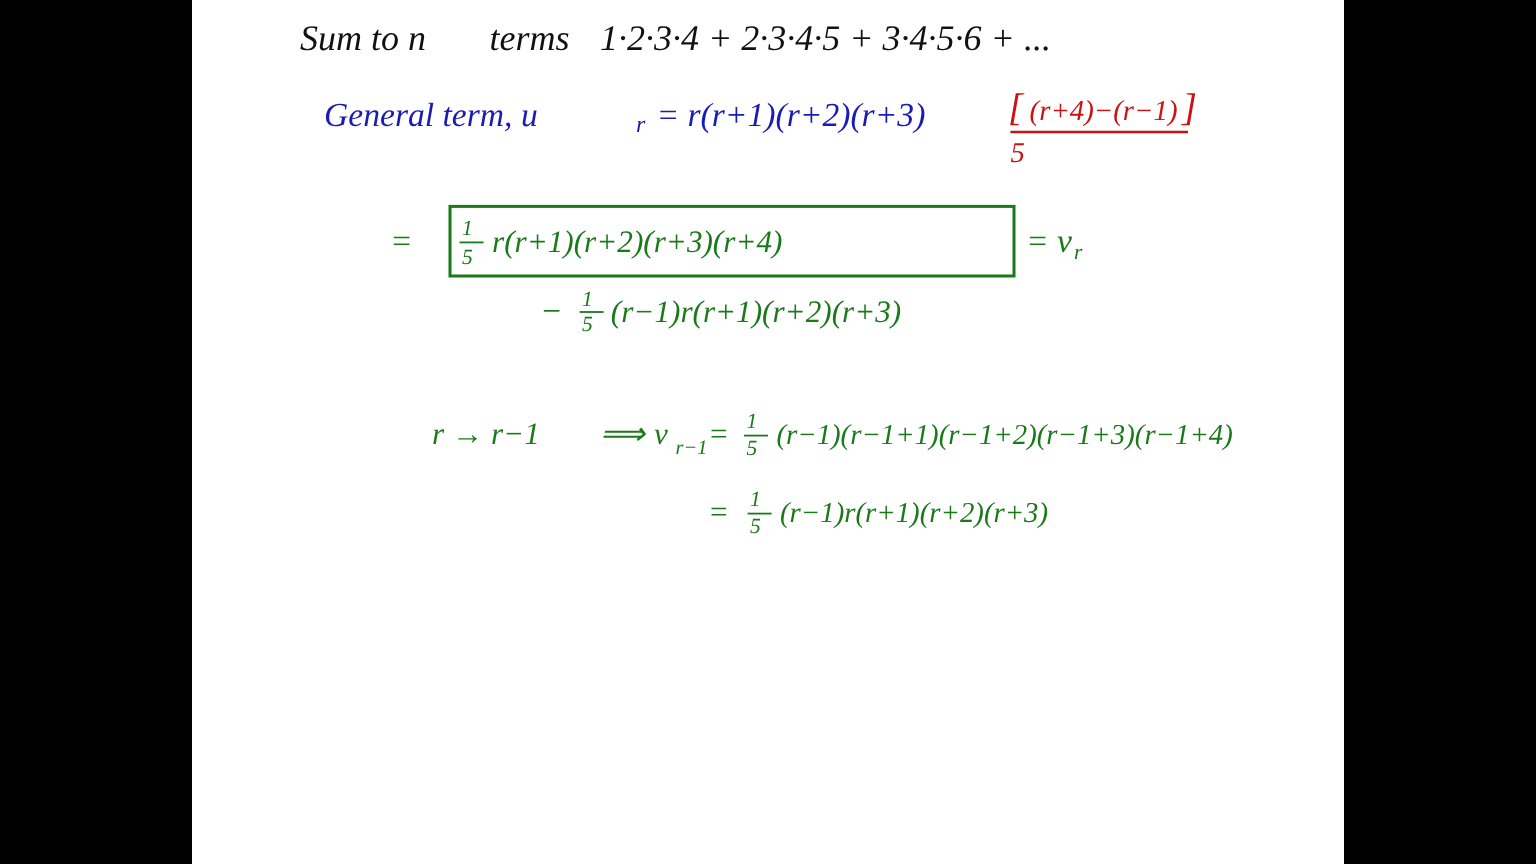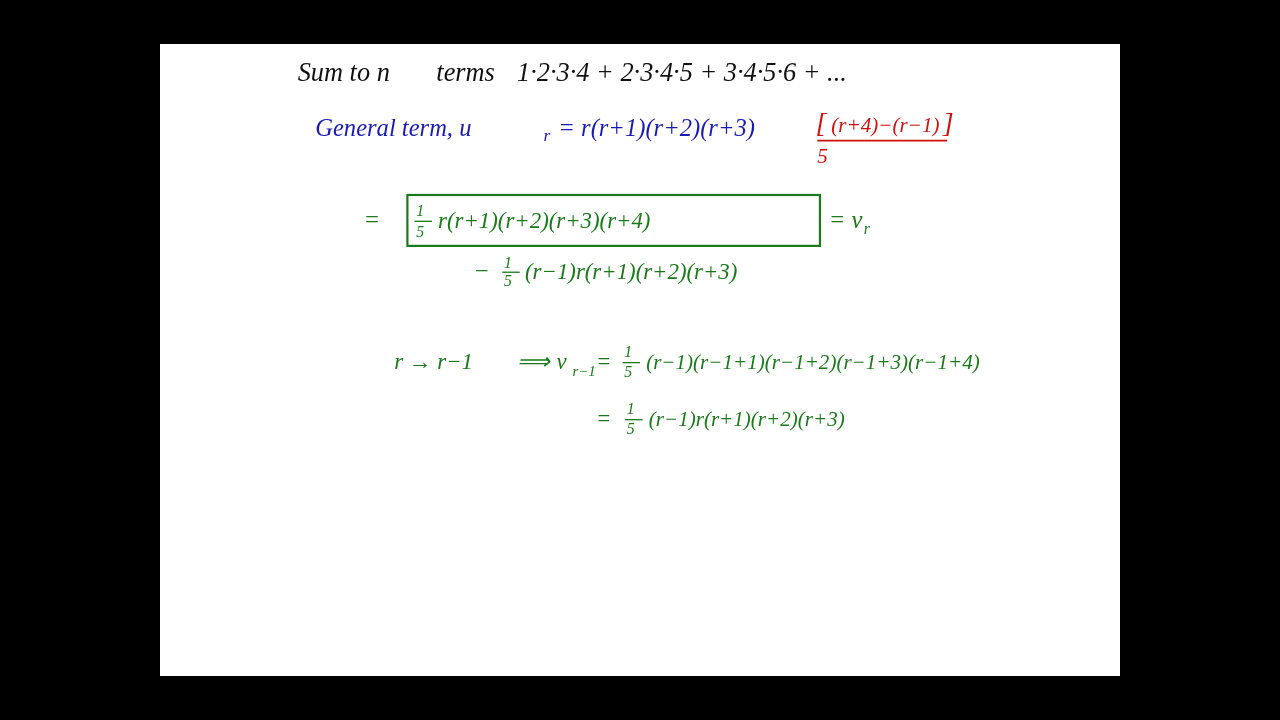--- a/index.html
+++ b/index.html
@@ -8,21 +8,21 @@
       height: 720px;
       background: #000;
       display: flex;
       align-items: center;
       justify-content: center;
       font-family: serif;
       overflow: hidden;
     }
     .whiteboard {
       width: 960px;
-      height: 632px;
+      height: 720px;
       background: #fff;
       position: relative;
       overflow: hidden;
     }
     svg {
       width: 100%;
       height: 100%;
     }
     .black-bar-left {
       position: absolute;

